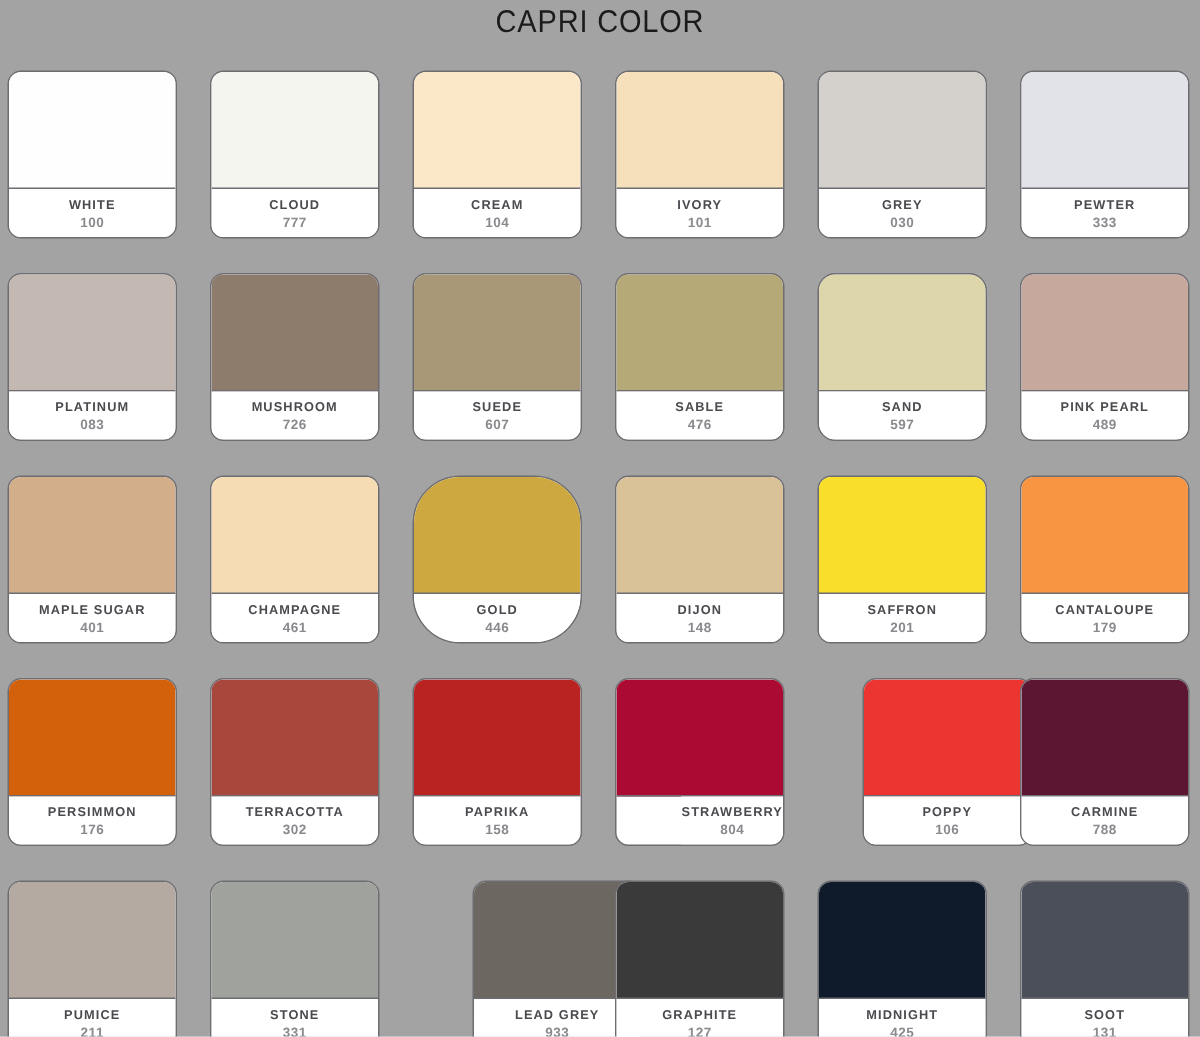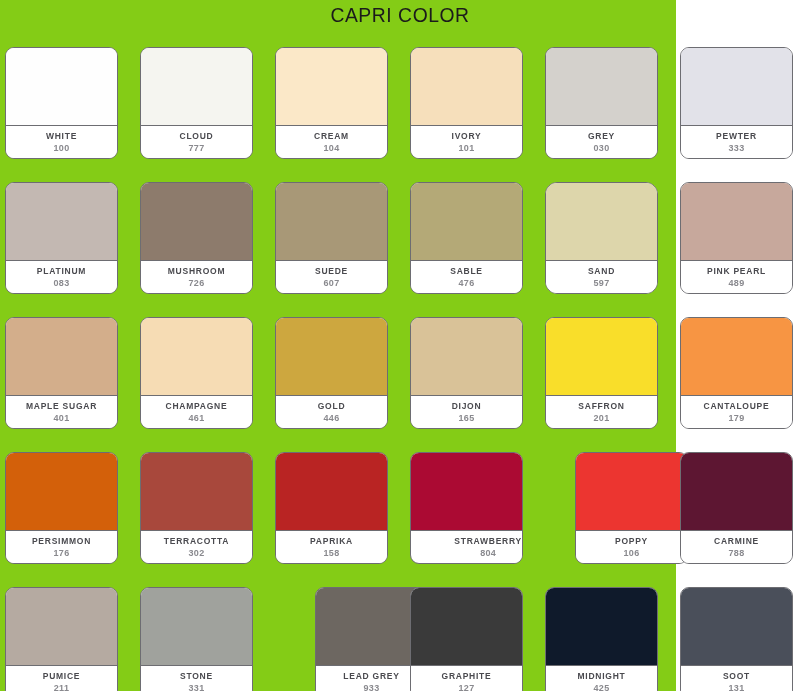--- a/index.html
+++ b/index.html
@@ -10,23 +10,23 @@
   body {
     width: 800px;
     height: 691px;
     background: #ffffff;
     font-family: "Liberation Sans", sans-serif;
     overflow: hidden;
   }
 
   #page {
     position: relative;
-    width: 676px;
+    width: 800px;
     height: 691px;
-    background: #84cc16;
+    background: #a3a3a3;
   }
 
   #page-title {
     position: absolute;
     top: 0;
     left: 0;
     width: 800px;
     height: 30px;
     line-height: 30px;
     text-align: center;
@@ -203,32 +203,32 @@
           <div class="swatch-code">401</div>
         </div>
       </div>
       <div class="swatch-card" style="border-color: rgb(109, 109, 114);">
         <div class="swatch-color" style="background-color: rgb(246, 220, 180); border-bottom-color: rgb(109, 109, 114);"></div>
         <div class="swatch-meta">
           <div class="swatch-name">CHAMPAGNE</div>
           <div class="swatch-code">461</div>
         </div>
       </div>
-      <div class="swatch-card" style="border-color: rgb(109, 109, 114);">
+      <div class="swatch-card" style="border-color: rgb(109, 109, 114); border-radius: 32px;">
         <div class="swatch-color" style="background-color: rgb(205, 167, 63); border-bottom-color: rgb(109, 109, 114);"></div>
         <div class="swatch-meta">
           <div class="swatch-name">GOLD</div>
           <div class="swatch-code">446</div>
         </div>
       </div>
       <div class="swatch-card" style="border-color: rgb(109, 109, 114);">
         <div class="swatch-color" style="background-color: rgb(217, 194, 152); border-bottom-color: rgb(109, 109, 114);"></div>
         <div class="swatch-meta">
           <div class="swatch-name">DIJON</div>
-          <div class="swatch-code">165</div>
+          <div class="swatch-code">148</div>
         </div>
       </div>
       <div class="swatch-card" style="border-color: rgb(109, 109, 114);">
         <div class="swatch-color" style="background-color: rgb(249, 222, 42); border-bottom-color: rgb(109, 109, 114);"></div>
         <div class="swatch-meta">
           <div class="swatch-name">SAFFRON</div>
           <div class="swatch-code">201</div>
         </div>
       </div>
       <div class="swatch-card" style="border-color: rgb(109, 109, 114);">

